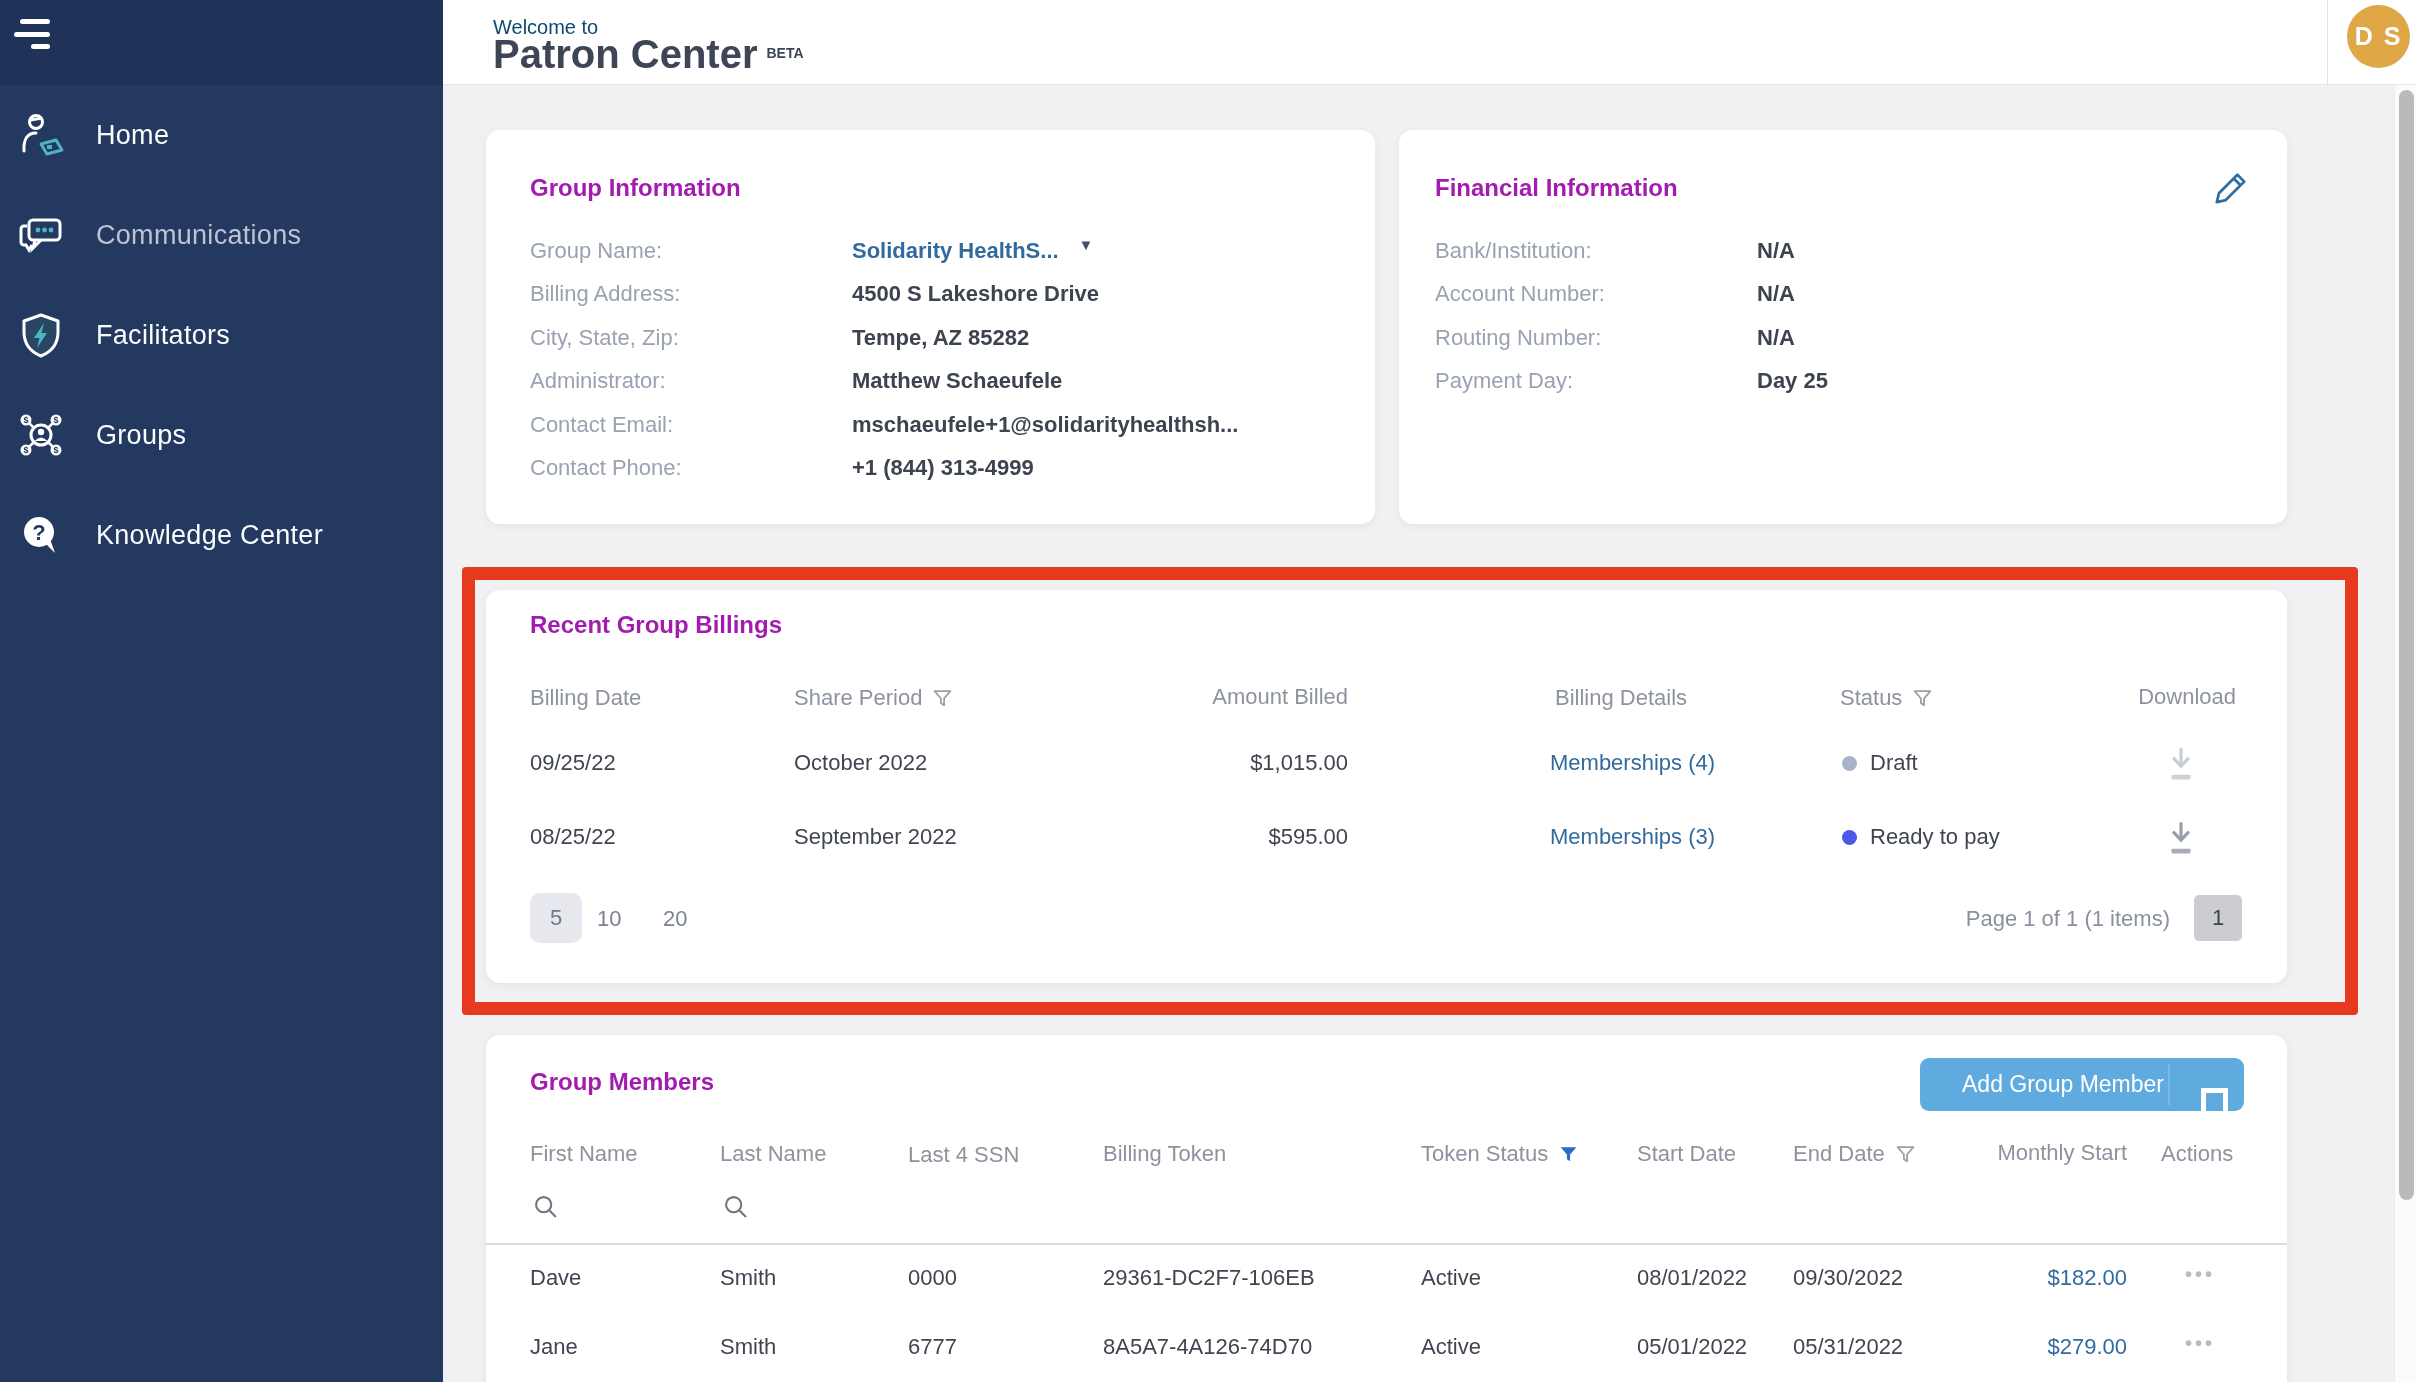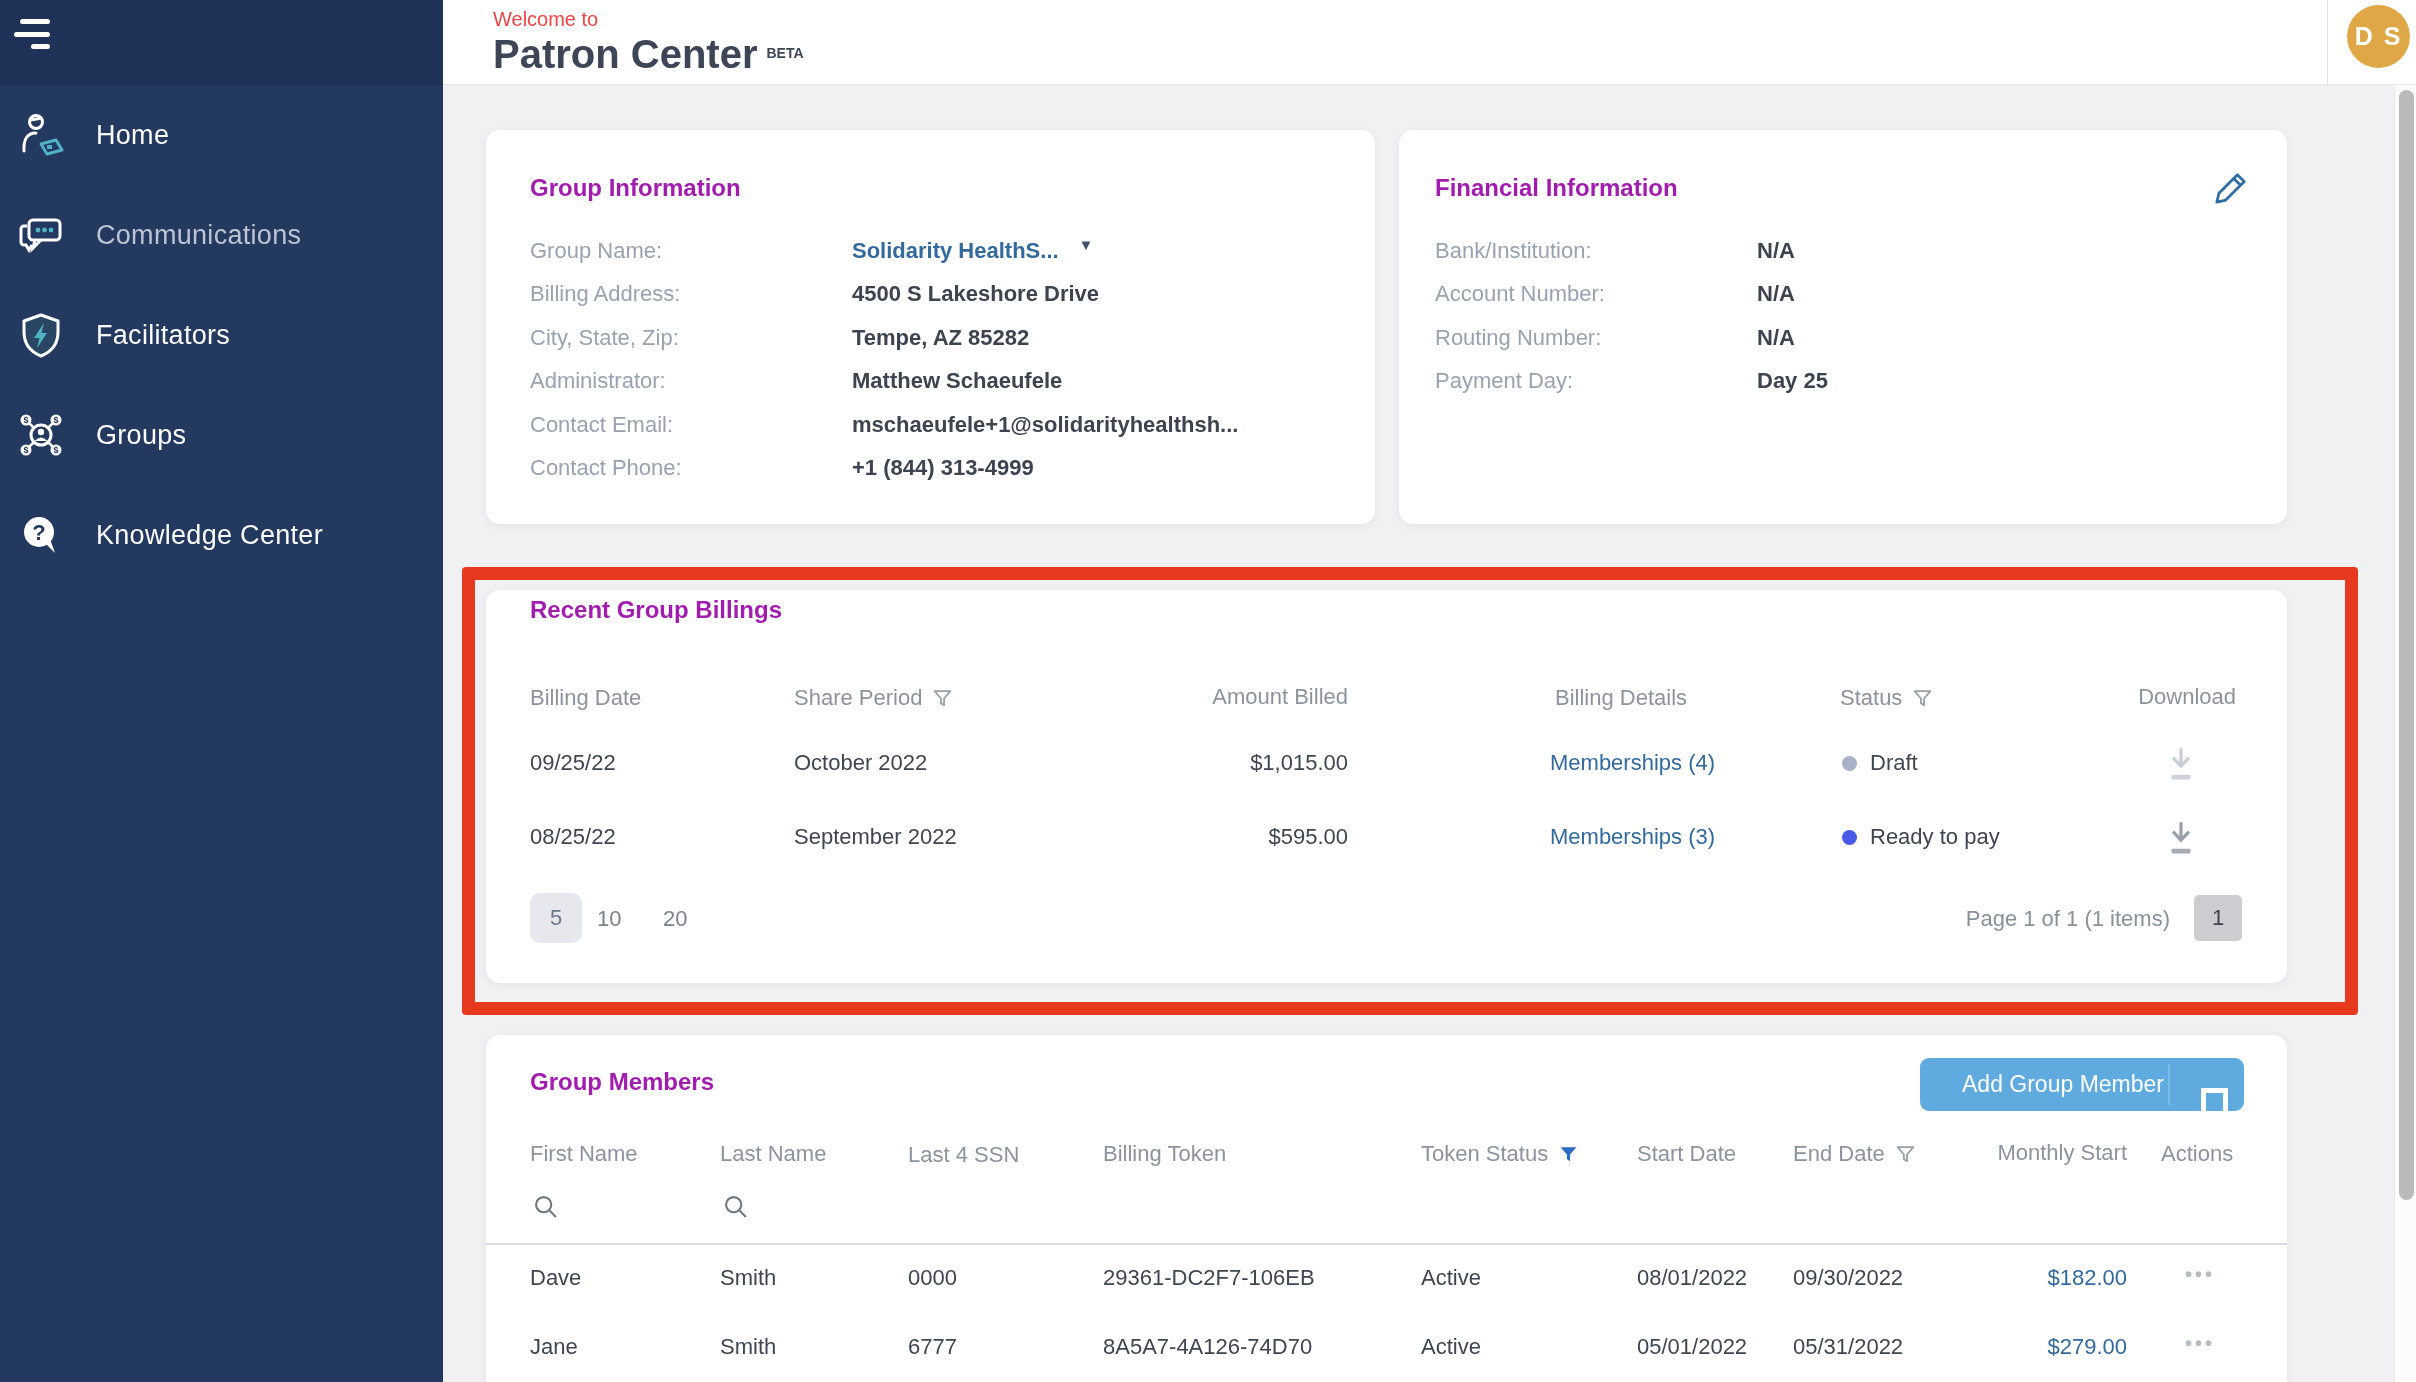--- a/index.html
+++ b/index.html
@@ -16,21 +16,21 @@
   .hamburger span:nth-child(2){ width:36px; }
   .hamburger span:nth-child(3){ width:19px; }
   .nav { position:absolute; left:0; top:85px; width:443px; }
   .nav-item { height:100px; display:flex; align-items:center; cursor:pointer; }
   .nav-icon { width:50px; height:50px; margin-left:16px; flex:0 0 auto; display:flex; align-items:center; justify-content:center; }
   .nav-label { margin-left:30px; font-size:27px; color:#fbfcfe; letter-spacing:0.3px; }
   .nav-label.dim { color:#bcc3d3;text-align:center; }
 
   
   .topbar { position:absolute; left:443px; top:0; width:1973px; height:85px; background:#ffffff; border-bottom:1px solid #e5e6e8; }
-  .welcome { position:absolute; left:50px; top:8px; font-size:20px; color:#ef4444; }
+  .welcome { position:absolute; left:50px; top:16px; font-size:20px; color:#0c4a6e; }
   .apptitle-row { position:absolute; left:50px; top:32px; white-space:nowrap; }
   .apptitle { font-size:40px; font-weight:bold; color:#3e4556; }
   .beta { font-size:14px; font-weight:bold; color:#3e4556; position:relative; top:-10px; margin-left:9px; }
   .topbar-divider { position:absolute; left:1884px; top:0; width:1px; height:84px; background:#e2e3e5; }
   .avatar { position:absolute; left:1904px; top:5px; width:63px; height:63px; border-radius:50%; background:#dfa746; color:#ffffff; font-weight:bold; font-size:25px; letter-spacing:2px; display:flex; align-items:center; justify-content:center; cursor:pointer; }
 
   
   .card { position:absolute; background:#ffffff; border-radius:14px; box-shadow:0 2px 8px rgba(40,50,70,0.07); }
   .card-title { position:absolute; font-size:24px; font-weight:bold; color:#a21caf; }
   .field-row { position:absolute; height:28px; font-size:22px; white-space:nowrap; display:flex; }
@@ -224,21 +224,21 @@
     </div>
     <div class="field-row" style="left:36px; top:238px;">
       <span class="field-label">Payment Day:</span>
       <span class="field-value">Day 25</span>
     </div>
   </section>
 
   <div class="highlight-box"></div>
 
   <section class="card" style="left:486px; top:590px; width:1801px; height:393px; z-index:2;">
-    <h2 class="card-title" style="left:44px; top:6px;">Recent Group Billings</h2>
+    <h2 class="card-title" style="left:44px; top:21px;">Recent Group Billings</h2>
 
     <div class="bcell th" style="left:44px; top:94px;">
         <span>Billing Date</span>
       </div>
     <div class="bcell th" style="left:308px; top:94px;">
       <span>Share Period</span>
       <span>
           <svg width="21" height="21" viewBox="0 0 20 20">
             <path d="M2.5 3 h15 l-6 7 v6.5 l-3 -2 v-4.5 z" fill="none" stroke="#9aa0a8" stroke-width="1.7" stroke-linejoin="round"></path>
           </svg>

